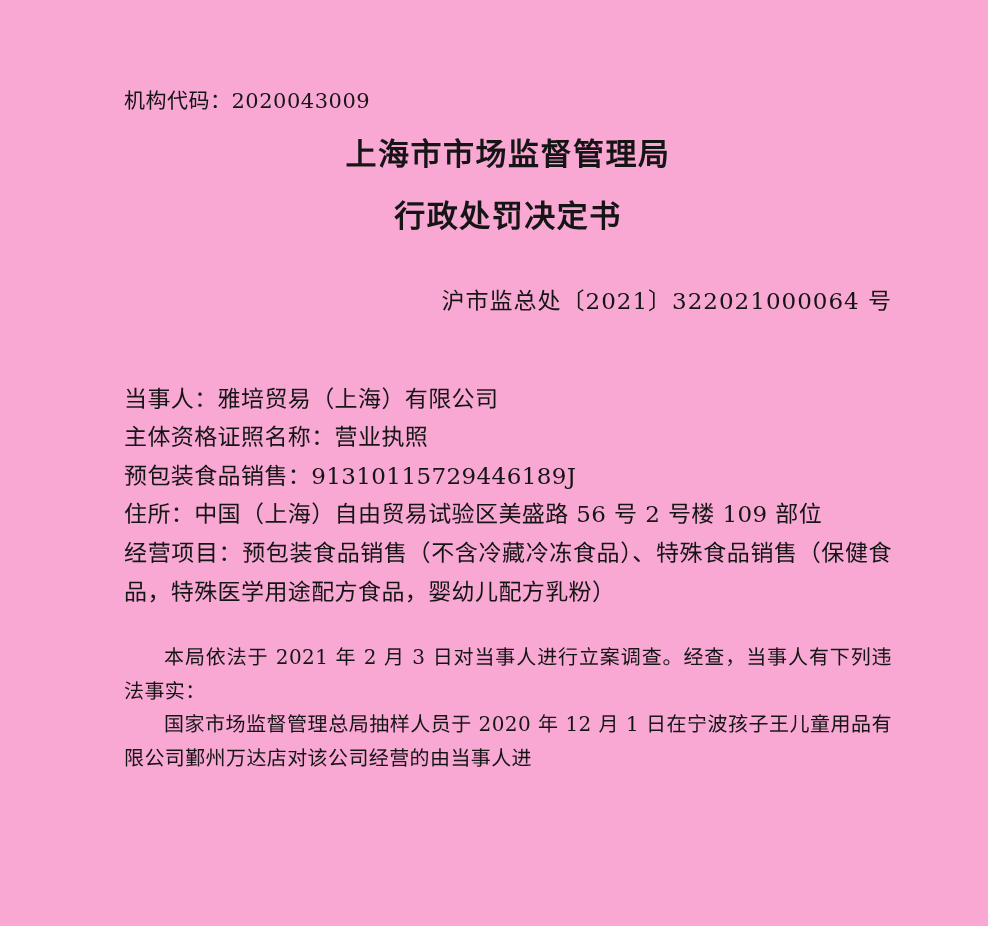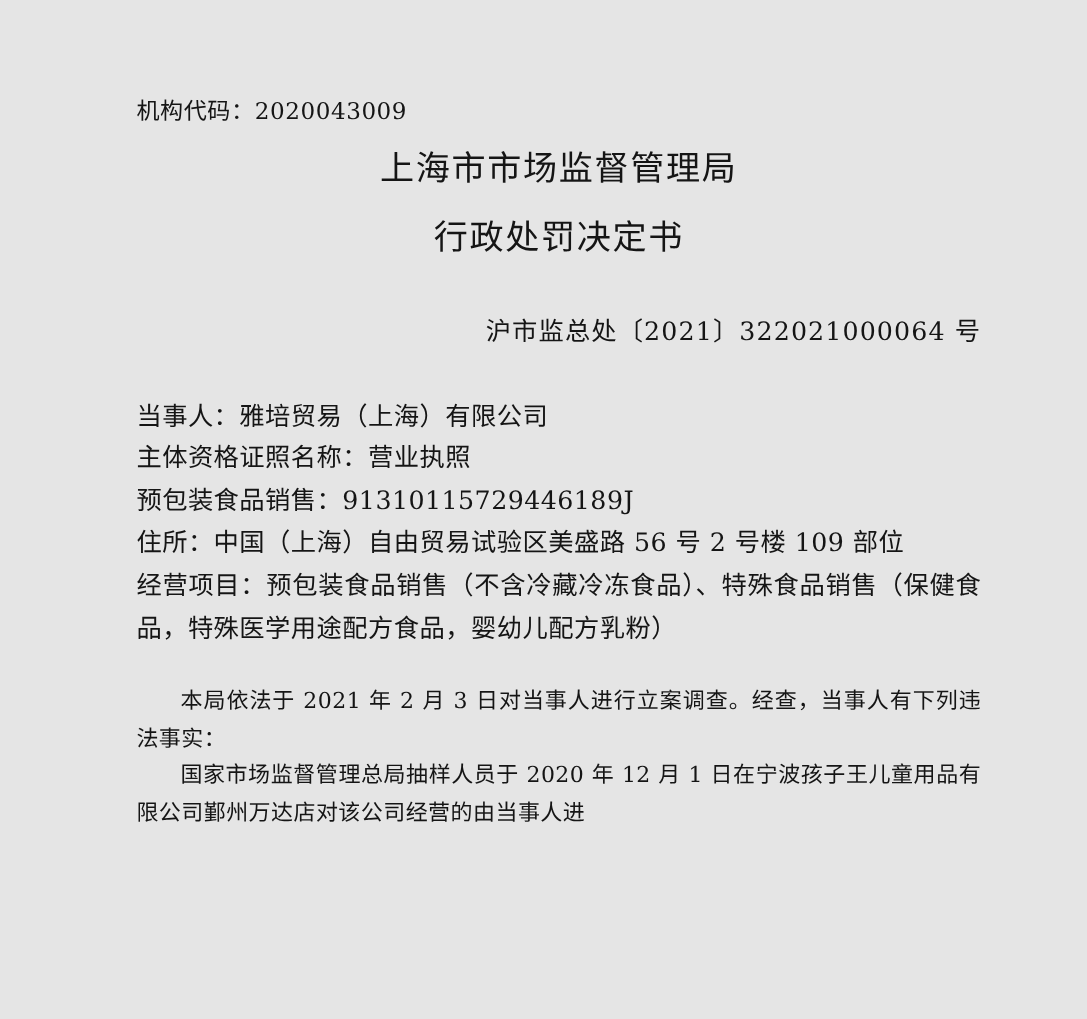--- a/index.html
+++ b/index.html
@@ -11,53 +11,53 @@
     width: 988px;
     height: 926px;
     overflow: hidden;
     font-family: "DejaVu Serif", "Liberation Serif", serif;
     color: #151515;
   }
   .page {
     position: relative;
     width: 988px;
     height: 926px;
-    background: #e5e5e5;
+    background: #f9a8d4;
     box-sizing: border-box;
     padding: 86px 96px 0 124px;
   }
   .doc-code {
     font-size: 21px;
     letter-spacing: 0.5px;
     line-height: 1.5;
     margin: 0 0 14px 0;
   }
   .title-block {
     text-align: center;
     margin: 6px 0 0 0;
   }
   .title-line-1, .title-line-2 {
-    font-weight: 400;
+    font-weight: 700;
     font-size: 31px;
     letter-spacing: 1.5px;
     line-height: 1.42;
     margin: 0;
   }
   .title-line-2 {
     margin-top: 18px;
   }
   .doc-number {
     text-align: right;
     font-size: 23px;
     letter-spacing: 1px;
     margin: 44px 0 0 0;
     font-weight: 400;
   }
   .body-block {
-    margin-top: 44px;
+    margin-top: 64px;
   }
   .field-line {
     font-size: 23px;
     line-height: 1.68;
     letter-spacing: 0.4px;
     margin: 0;
     text-align: justify;
     text-justify: inter-ideograph;
   }
   .para {

